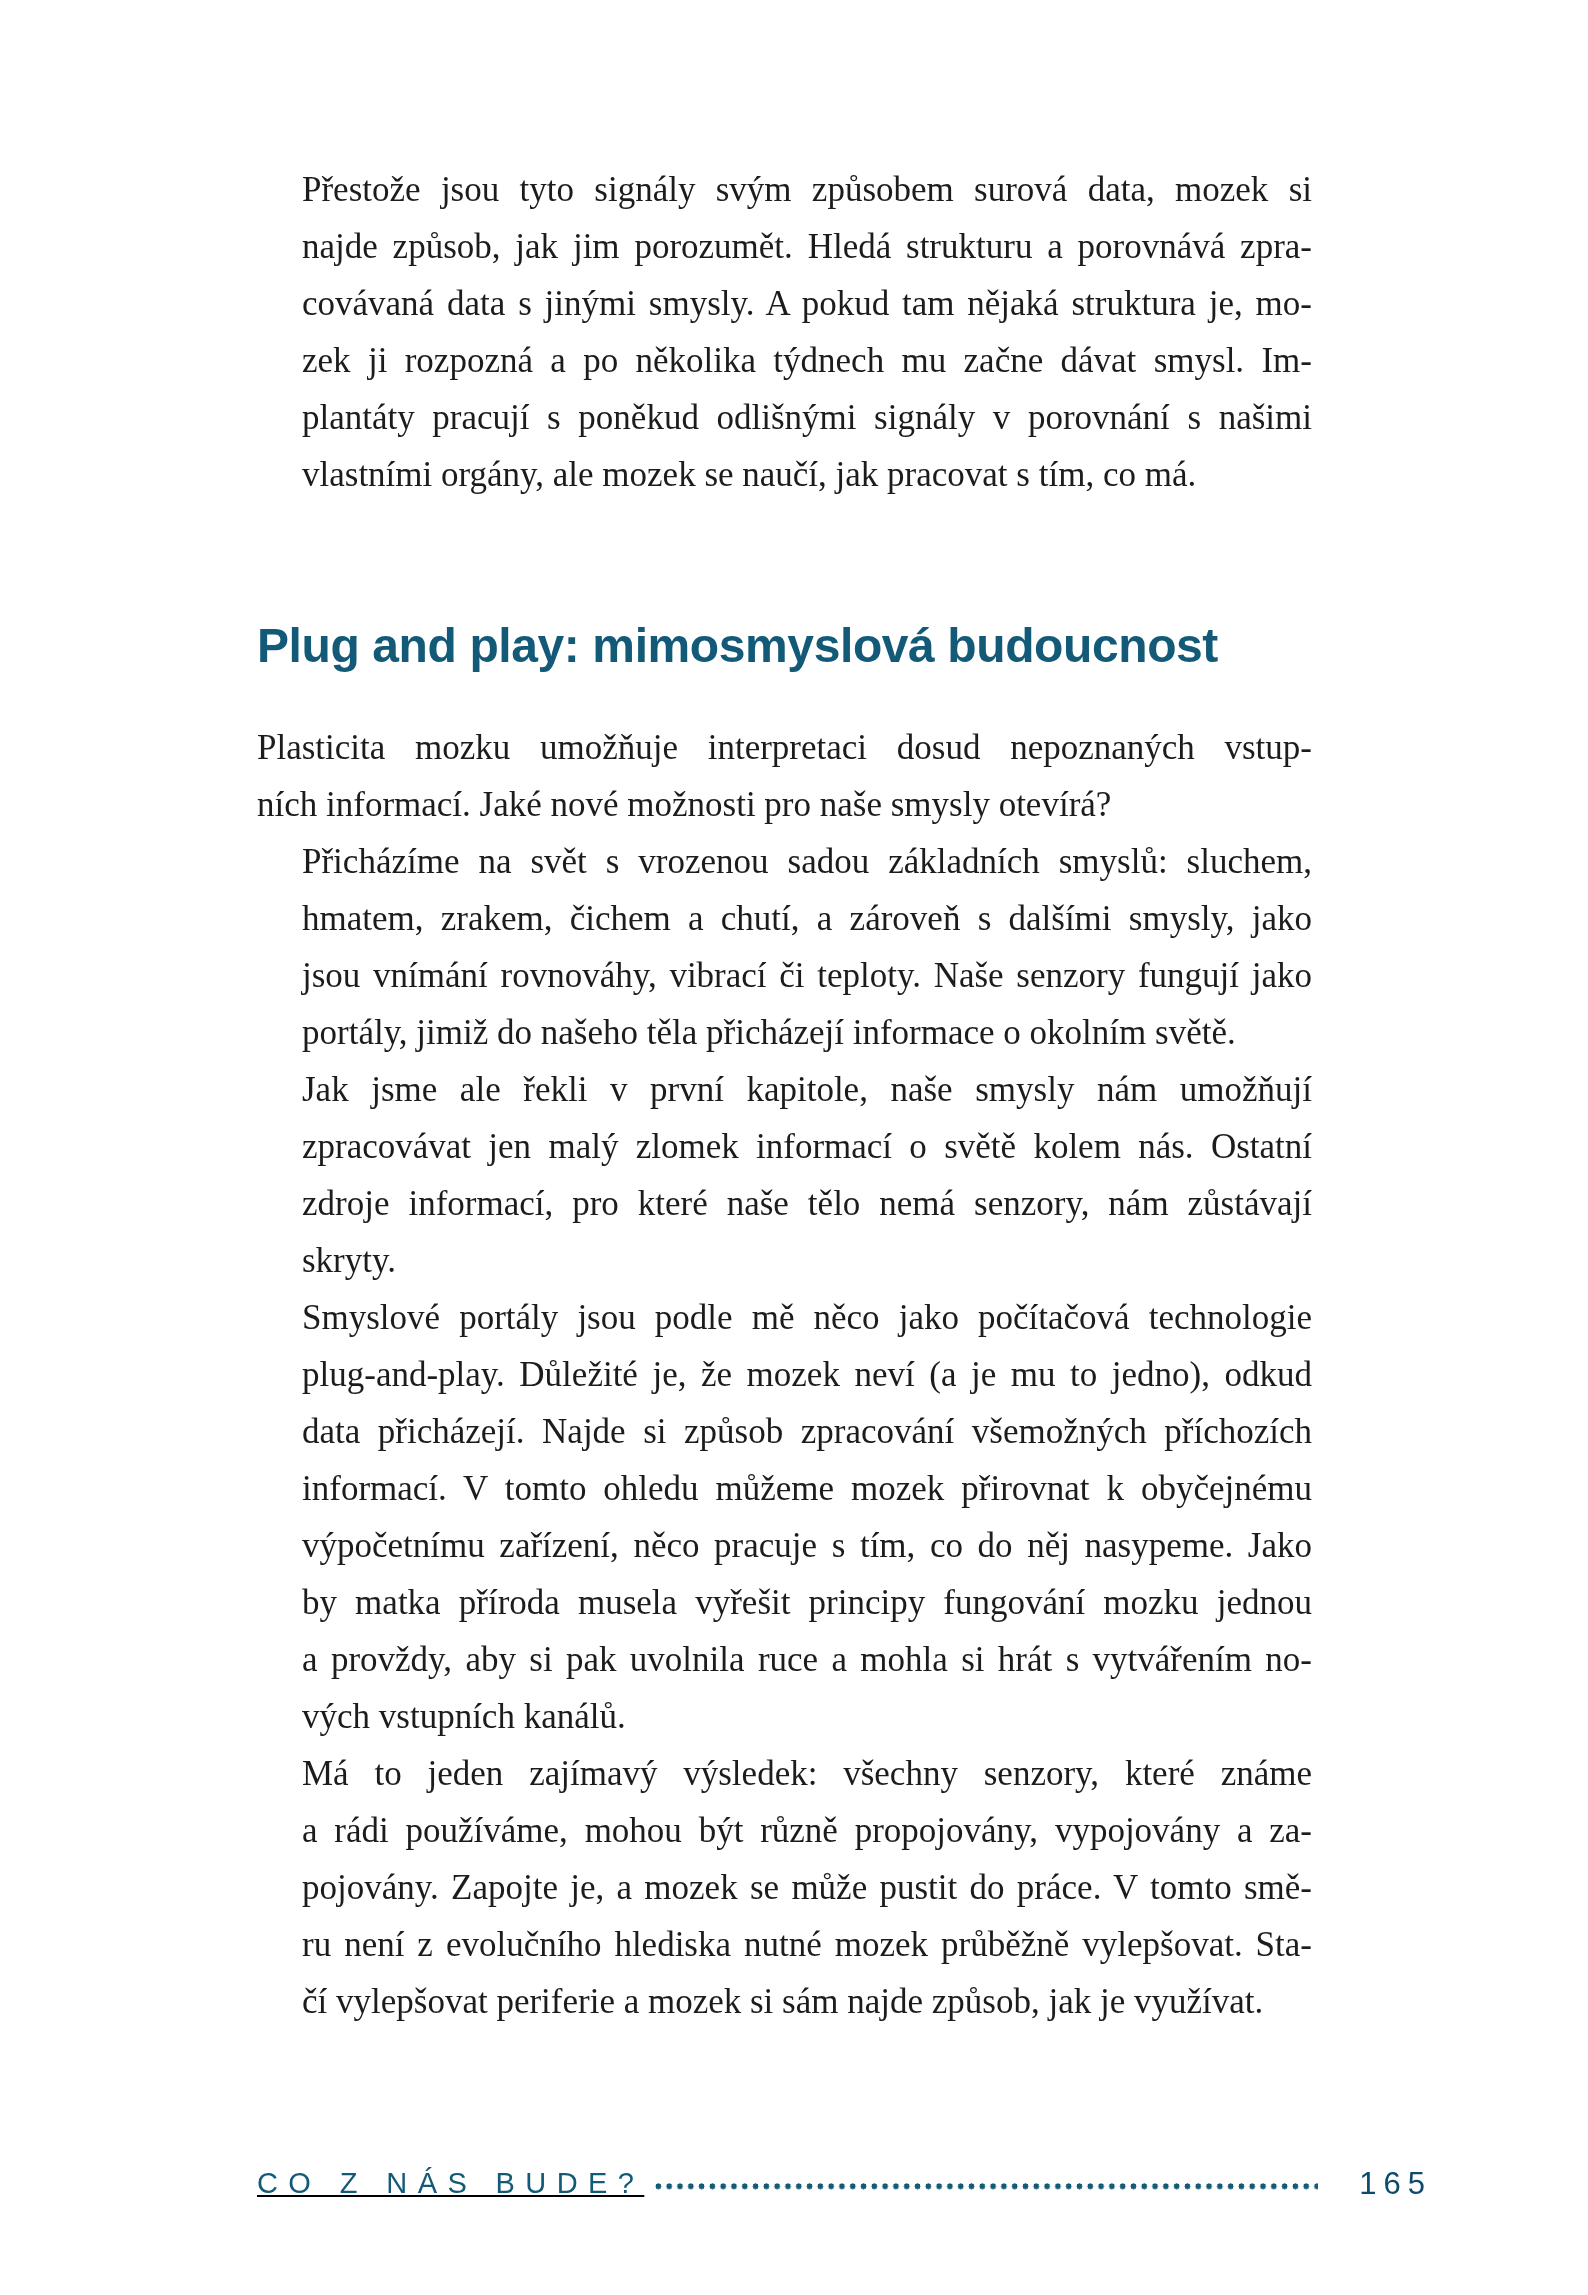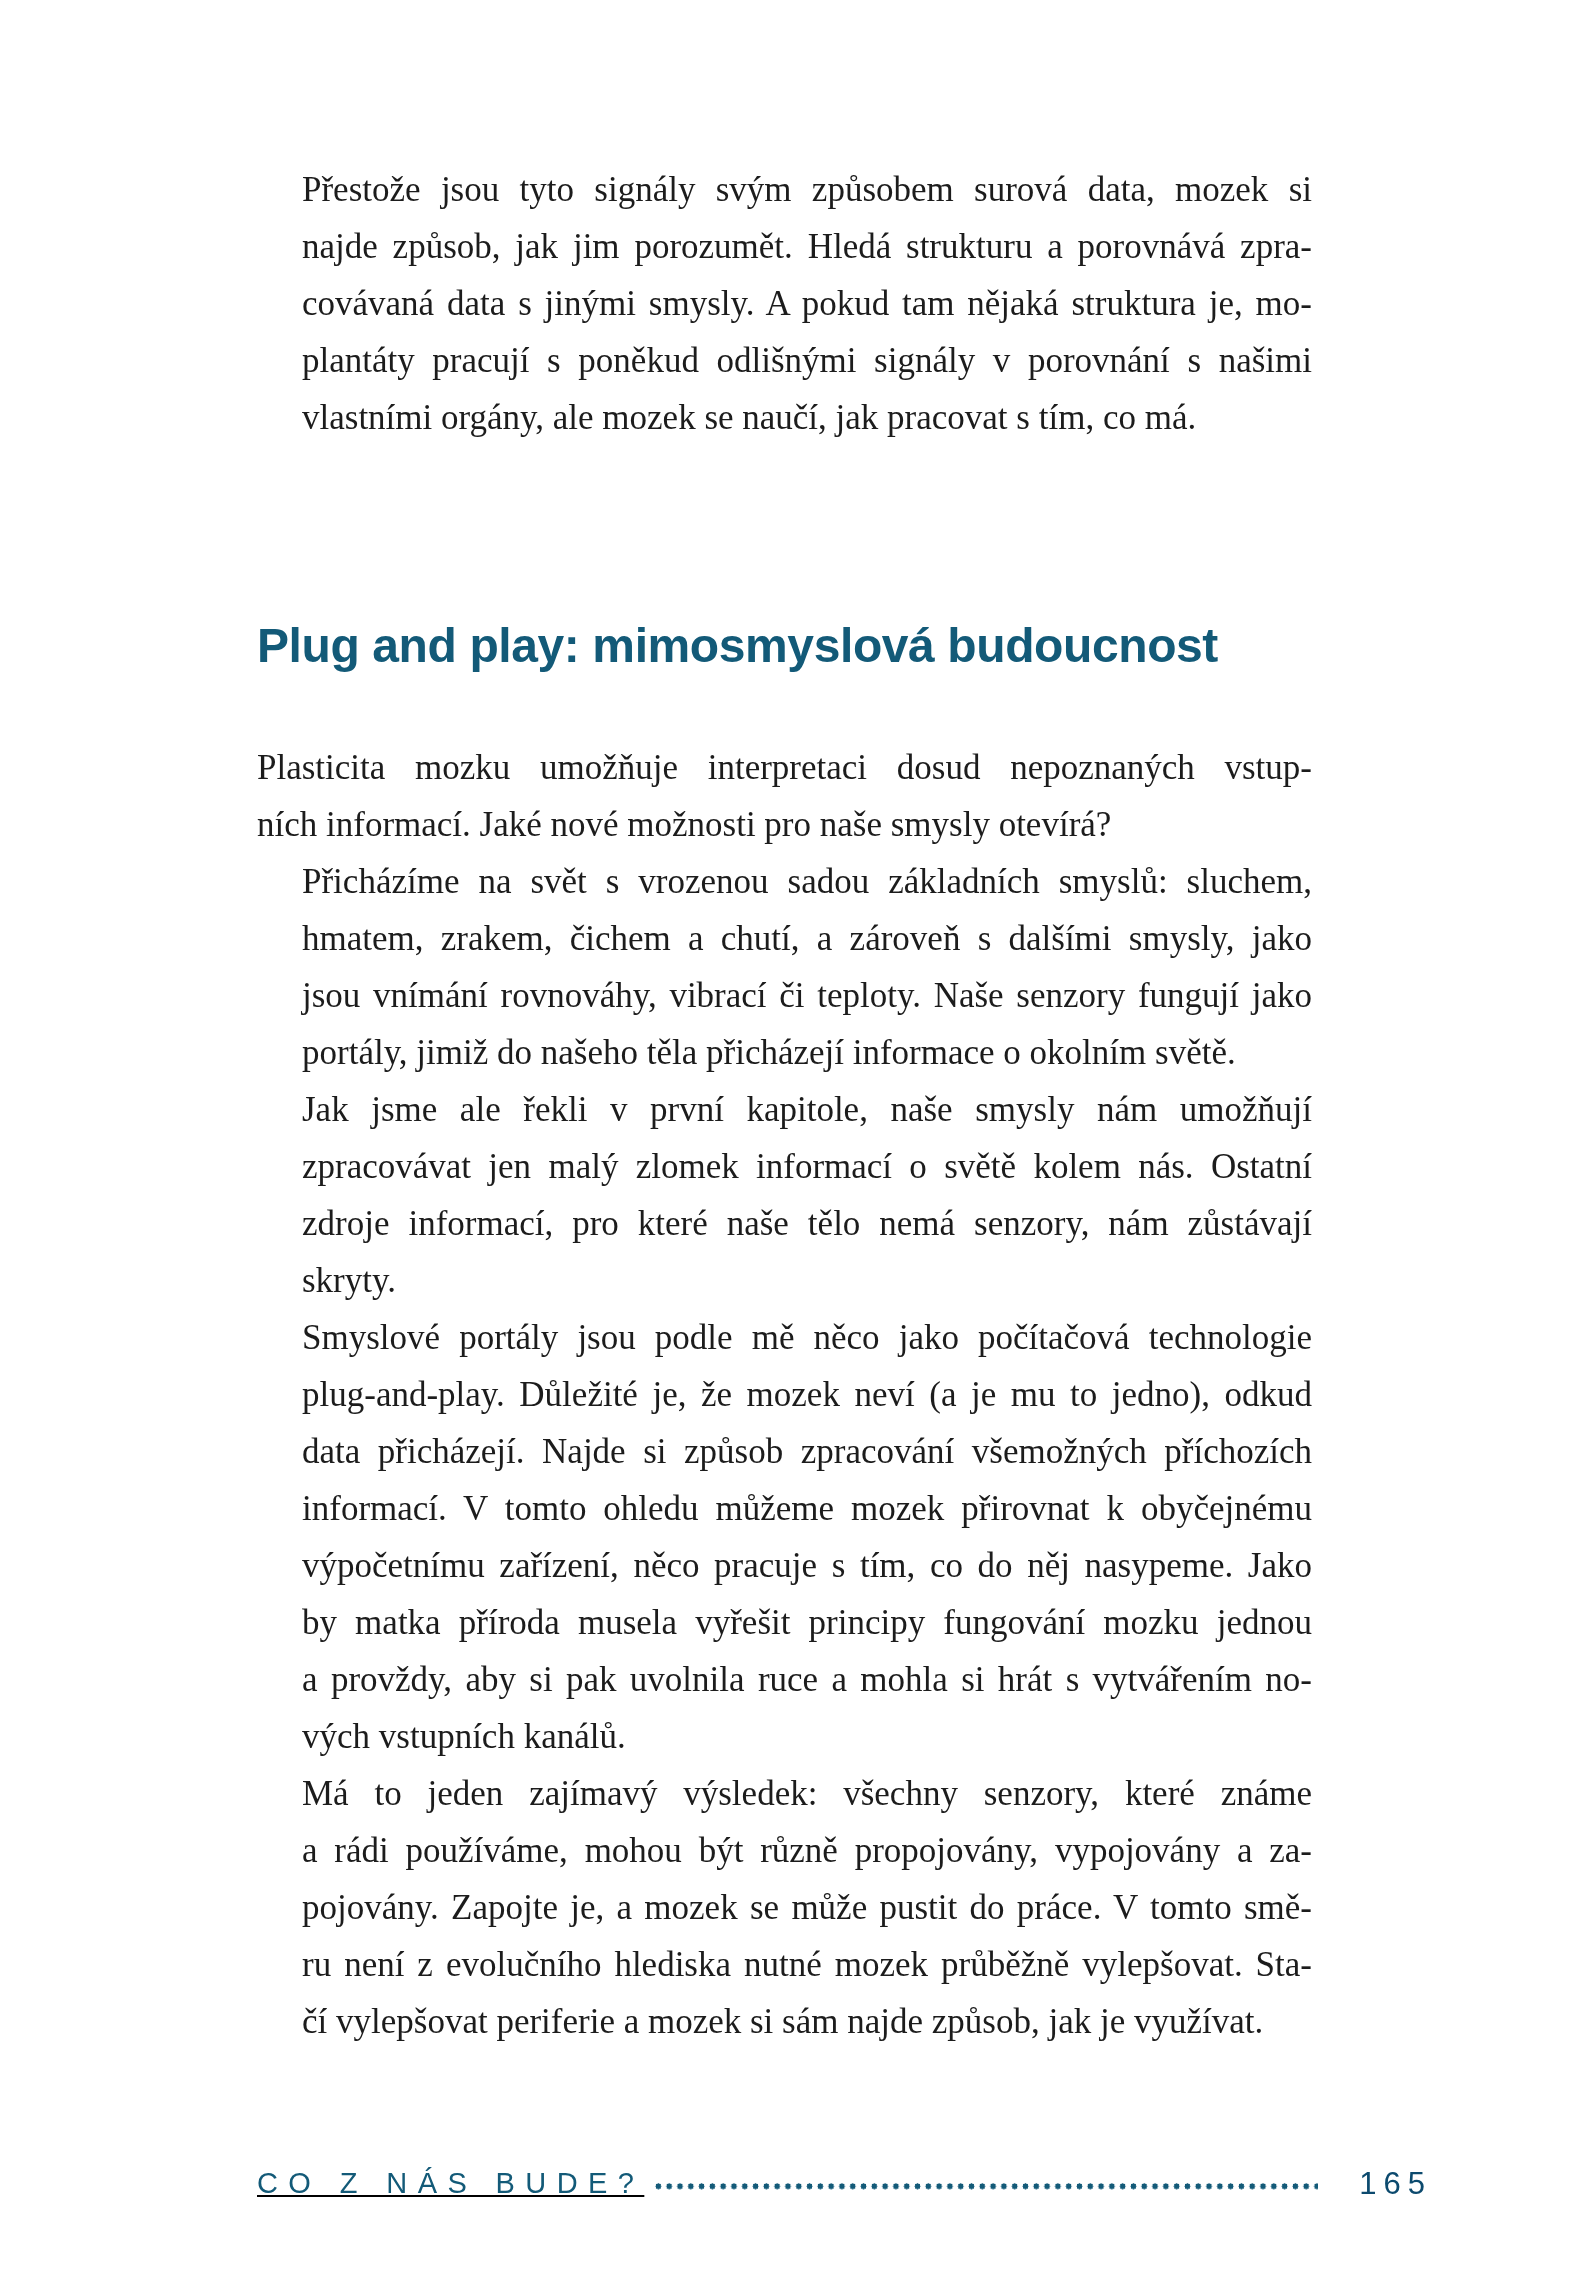--- a/index.html
+++ b/index.html
@@ -25,21 +25,21 @@
     position: absolute;
     left: 257px;
     top: 618px;
     font-family: "Liberation Sans", "DejaVu Sans", sans-serif;
     font-weight: bold;
     font-size: 48px;
     letter-spacing: -0.4px;
     color: #135a78;
     margin: 0;
   }
-  #block-2 { top: 739px; }
+  #block-2 { top: 719px; }
   .footer {
     position: absolute;
     left: 257px;
     top: 2162px;
     width: 1175px;
     height: 43px;
     display: flex;
     align-items: center;
     text-decoration: underline;
   }
@@ -72,20 +72,21 @@
 </head>
 <body>
 
 <div class="page">
 
   <div class="text-block" id="block-1">
     <p class="indent">
       <span class="para-line">Přestože jsou tyto signály svým způsobem surová data, mozek si</span>
       <span class="para-line">najde způsob, jak jim porozumět. Hledá strukturu a porovnává zpra-</span>
       <span class="para-line">covávaná data s jinými smysly. A pokud tam nějaká struktura je, mo-</span>
+      <span class="para-line">zek ji rozpozná a po několika týdnech mu začne dávat smysl. Im-</span>
       <span class="para-line">plantáty pracují s poněkud odlišnými signály v porovnání s našimi</span>
       <span class="para-line last">vlastními orgány, ale mozek se naučí, jak pracovat s tím, co má.</span>
     </p>
   </div>
 
   <h2 id="heading">Plug and play: mimosmyslová budoucnost</h2>
 
   <div class="text-block" id="block-2">
     <p>
       <span class="para-line">Plasticita mozku umožňuje interpretaci dosud nepoznaných vstup-</span>

